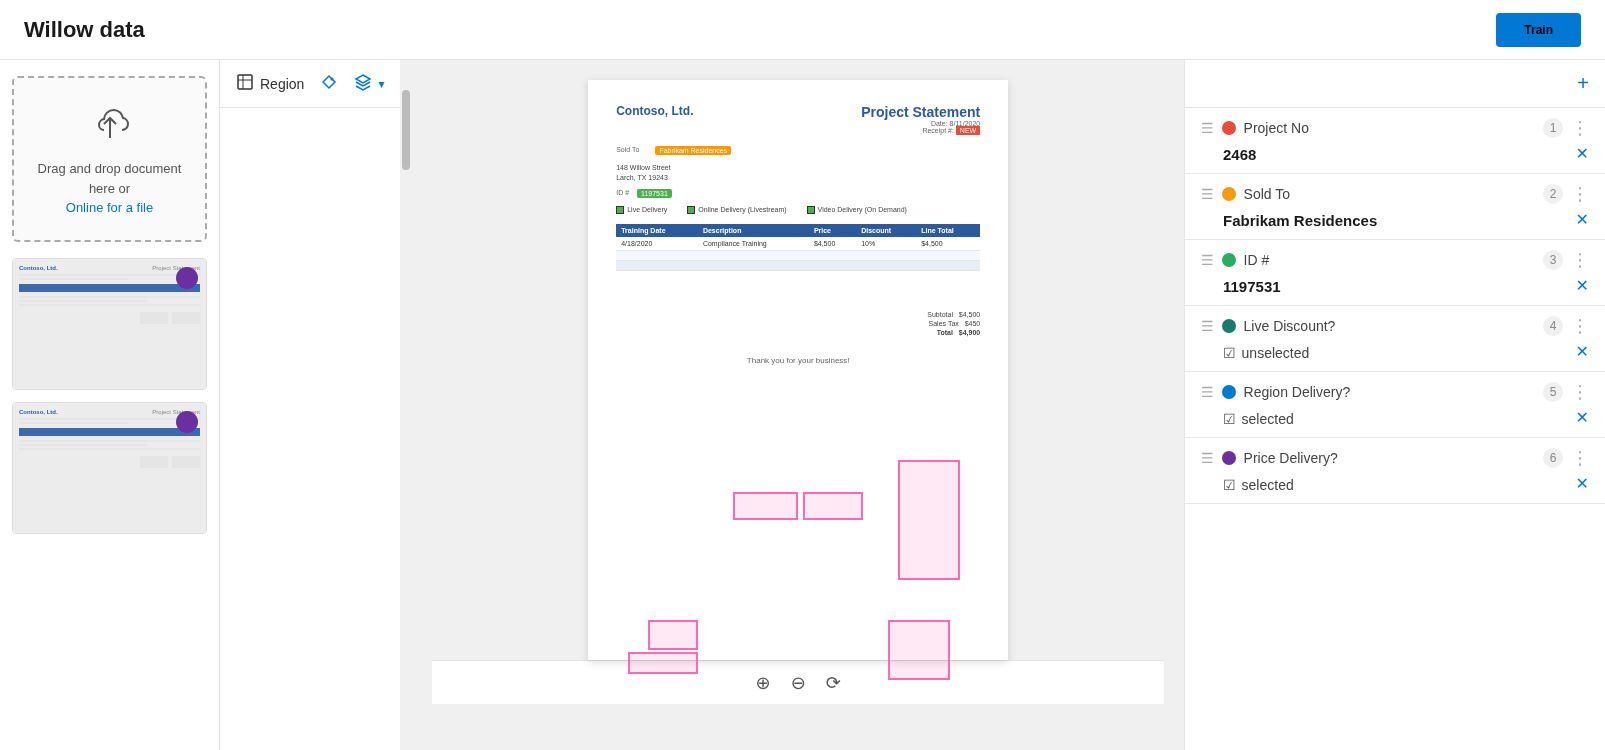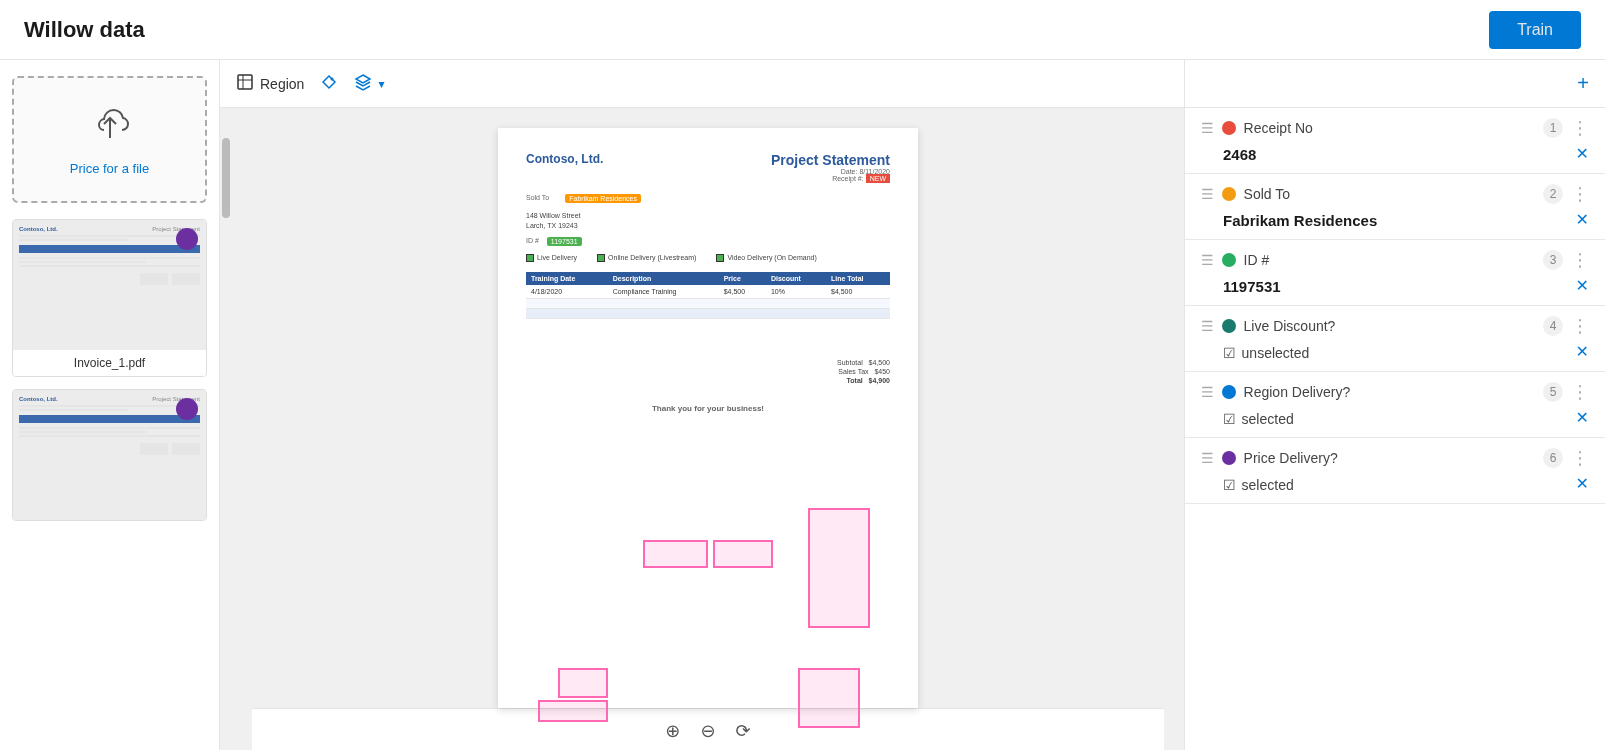--- a/index.html
+++ b/index.html
@@ -4,42 +4,42 @@
   <style>
     * { box-sizing: border-box; margin: 0; padding: 0; }
     body { font-family: 'Segoe UI', Arial, sans-serif; background: #fff; color: #333; height: 750px; overflow: hidden; }
 
     .top-bar {
       display: flex; align-items: center; justify-content: space-between;
       padding: 12px 24px; height: 60px; border-bottom: 1px solid #e5e5e5;
     }
     .top-bar h1 { font-size: 22px; font-weight: 600; color: #1a1a1a; }
     .train-btn {
-      background: #0078d4; color: #e5e5e5; border: none; border-radius: 4px;
-      padding: 10px 28px; font-size: 16px; font-weight: 400; cursor: pointer;
+      background: #0078d4; color: #000000; border: none; border-radius: 4px;
+      padding: 10px 28px; font-size: 12px; font-weight: 700; cursor: pointer;
     }
 
     .main-layout { display: flex; height: calc(750px - 60px); }
 
     
     .left-panel { width: 220px; border-right: 1px solid #e5e5e5; padding: 16px 12px; overflow-y: auto; flex-shrink: 0; }
     .upload-zone {
       border: 2px dashed #aaa; border-radius: 6px; padding: 24px 16px;
       text-align: center; margin-bottom: 16px; background: #fafafa;
     }
     .upload-icon { font-size: 36px; color: #555; margin-bottom: 8px; }
     .upload-text { font-size: 13px; color: #555; line-height: 1.5; }
     .upload-link { color: #0078d4; cursor: pointer; text-decoration: none; font-size: 13px; }
     .file-item { border: 1px solid #ddd; border-radius: 4px; margin-bottom: 12px; overflow: hidden; cursor: pointer; }
     .file-thumb { background: #f0f0f0; height: 130px; position: relative; display: flex; align-items: center; justify-content: center; overflow: hidden; }
     .file-dot { width: 22px; height: 22px; border-radius: 50%; background: #6b2fa0; position: absolute; top: 8px; right: 8px; }
     .file-name { font-size: 12px; padding: 6px 8px; text-align: center; color: #333; background: #fff; }
 
     
-    .center-panel { flex: 1; border-right: 1px solid #e5e5e5; display: flex; flex-direction: column; overflow: hidden; }
+    .center-panel { flex: 1; border-right: 1px solid #e5e5e5; display: flex; flex-direction: row; overflow: hidden; }
     .center-toolbar {
       display: flex; align-items: center; gap: 16px;
       padding: 8px 16px; border-bottom: 1px solid #e5e5e5; height: 48px;
     }
     .toolbar-item { display: flex; align-items: center; gap: 6px; font-size: 14px; color: #333; cursor: pointer; }
     .toolbar-icon { font-size: 16px; }
     .doc-viewer { flex: 1; overflow: hidden; position: relative; display: flex; }
     .scrollbar-area { width: 12px; background: #f0f0f0; position: relative; }
     .scrollbar-thumb { width: 8px; height: 80px; background: #bbb; border-radius: 4px; position: absolute; top: 30px; left: 2px; }
     .doc-content { flex: 1; overflow: hidden; position: relative; background: #f0f0f0; padding: 20px; }
@@ -64,21 +64,21 @@
     .doc-checkboxes { display: flex; gap: 20px; margin-bottom: 10px; }
     .doc-checkbox-item { display: flex; align-items: center; gap: 3px; font-size: 7px; color: #444; }
     .doc-checkbox { width: 8px; height: 8px; border: 1px solid #333; background: #4caf50; display: inline-block; }
     .doc-checkbox.checked { background: #4caf50; }
     .doc-table { width: 100%; border-collapse: collapse; margin-bottom: 10px; }
     .doc-table th { background: #2d5a9b; color: #fff; font-size: 7px; padding: 3px 5px; text-align: left; }
     .doc-table td { font-size: 7px; padding: 3px 5px; border-bottom: 1px solid #e5e5e5; }
     .doc-table tr:nth-child(even) td { background: #f5f8ff; }
     .doc-totals { text-align: right; margin-bottom: 10px; }
     .doc-total-row { font-size: 7px; color: #444; margin-bottom: 2px; }
-    .doc-thank { text-align: center; font-size: 8px; color: #666; margin-top: 20px; font-weight: bold; }
+    .doc-thank { text-align: center; font-size: 8px; color: #666; margin-top: 20px; }
 
     
     .highlight-box {
       position: absolute; border: 2px solid #ff69b4; background: rgba(255, 105, 180, 0.15);
       pointer-events: none;
     }
 
     
     .bottom-toolbar {
       display: flex; justify-content: center; align-items: center; gap: 20px;
@@ -119,21 +119,22 @@
 
   <div class="left-panel">
     <div class="upload-zone">
       <div class="upload-icon">
         <svg width="48" height="40" viewBox="0 0 48 40" fill="none" xmlns="http://www.w3.org/2000/svg">
           <path d="M36 28c3.3 0 6-2.7 6-6 0-3-2.2-5.5-5-6-0.7-4.5-4.6-8-9.3-8C22.5 8 18.3 12 18 17.1 15.2 17.6 13 20.1 13 23c0 2.8 2.3 5 5 5" stroke="#555" stroke-width="2" fill="none"></path>
           <line x1="24" y1="16" x2="24" y2="36" stroke="#555" stroke-width="2"></line>
           <polyline points="18,22 24,16 30,22" stroke="#555" stroke-width="2" fill="none"></polyline>
         </svg>
       </div>
-      <a class="upload-link">Price for a file</a>
+      <div class="upload-text">Drag and drop document here or</div>
+      <a class="upload-link">Online for a file</a>
     </div>
 
     <div id="file-list">
         <div class="file-item">
     <div class="file-thumb">
       <div style="width:100%;height:100%;background:#ececec;padding:6px;">
         <div style="display:flex;justify-content:space-between;margin-bottom:3px;">
           <span style="font-size:6px;font-weight:bold;color:#2d5a9b;">Contoso, Ltd.</span>
           <span style="font-size:6px;color:#888;">Project Statement</span>
         </div>
@@ -143,21 +144,20 @@
         <div style="height:2px;background:#e5e5e5;margin-bottom:2px;"></div>
         <div style="height:2px;background:#e5e5e5;margin-bottom:2px;width:70%;"></div>
         <div style="height:2px;background:#e5e5e5;margin-bottom:6px;"></div>
         <div style="display:flex;gap:4px;justify-content:flex-end;">
           <div style="height:12px;width:28px;background:#e5e5e5;"></div>
           <div style="height:12px;width:28px;background:#e5e5e5;"></div>
         </div>
       </div>
       <div class="file-dot" style="background:#6b2fa0;"></div>
     </div>
-    <div class="file-name">Invoice_1.pdf</div>
   </div>
         <div class="file-item">
     <div class="file-thumb">
       <div style="width:100%;height:100%;background:#ececec;padding:6px;">
         <div style="display:flex;justify-content:space-between;margin-bottom:3px;">
           <span style="font-size:6px;font-weight:bold;color:#2d5a9b;">Contoso, Ltd.</span>
           <span style="font-size:6px;color:#888;">Project Statement</span>
         </div>
         <div style="height:2px;background:#e5e5e5;margin-bottom:2px;"></div>
         <div style="height:2px;background:#e5e5e5;margin-bottom:2px;width:60%;"></div>
@@ -322,21 +322,21 @@
   <div class="right-panel">
     <div class="right-header">
       <button class="add-btn">+</button>
     </div>
 
     <div id="label-list">
         <div class="label-item">
     <div class="label-header">
       <span class="drag-handle">☰</span>
       <div class="color-dot" style="background:#e74c3c;"></div>
-      <span class="label-name">Receipt No</span>
+      <span class="label-name">Project No</span>
       <span class="label-num">1</span>
       <button class="more-btn">⋮</button>
     </div>
     <div class="label-value-row">
       <span class="label-value">2468</span>
       <button class="close-btn">✕</button>
     </div>
   </div>
         <div class="label-item">
     <div class="label-header">

